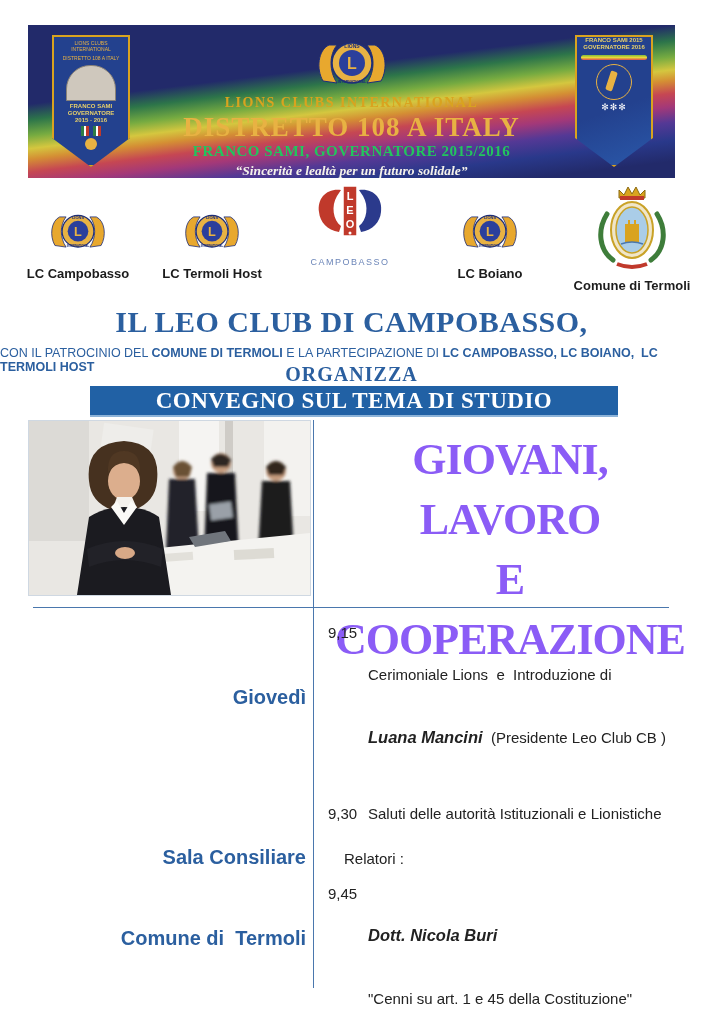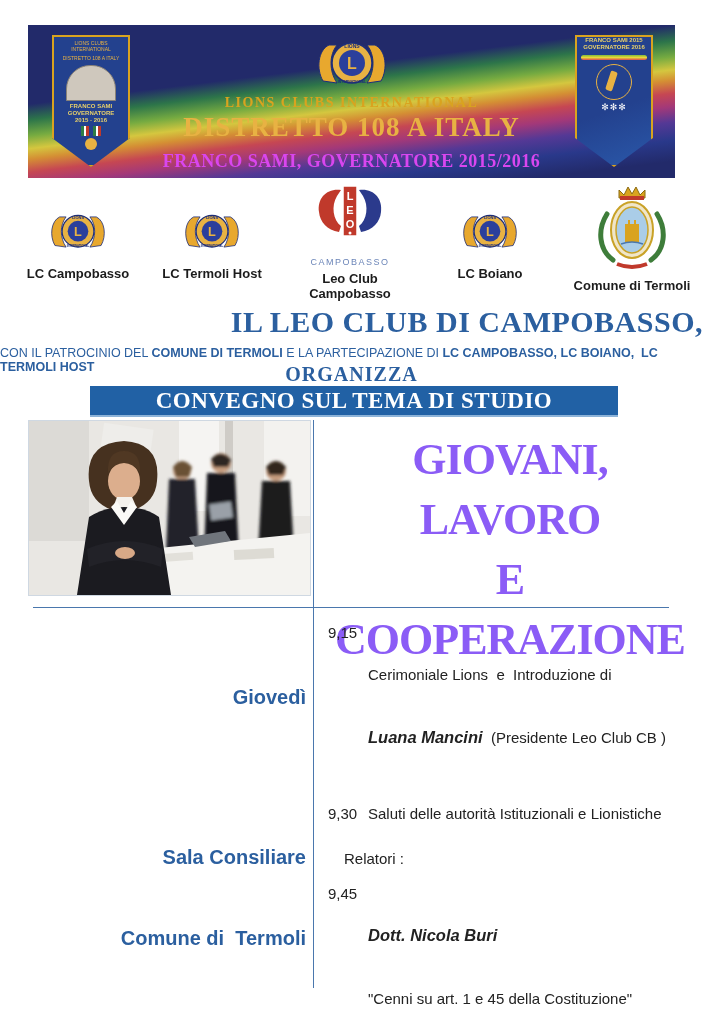--- a/index.html
+++ b/index.html
@@ -15,22 +15,22 @@
             rgba(34,42,106,0) 0 30%,
             #2e7d46 36%, #7fb93c 42%, #e8d83a 47%, #e89a2e 51%,
             #d84a50 56%, #b23a7a 61%, #5a3a9a 67%, #2a3a8e 74%,
             rgba(34,42,106,0) 82%);
           opacity:.9;}
   .banner-center{position:absolute;left:0;right:0;top:6px;text-align:center;z-index:3;}
   .banner-org{font-family:"Liberation Serif",serif;font-weight:700;color:#d9a31f;
               font-size:14px;letter-spacing:1.5px;margin-top:64px;}
   .banner-district{font-family:"Liberation Serif",serif;font-weight:700;color:#e8b243;
               font-size:27px;letter-spacing:1px;margin-top:1px;}
-  .banner-gov{font-family:"Liberation Serif",serif;font-weight:700;color:#d946ef;
-              font-size:18px;letter-spacing:.5px;margin-top:8px;}
+  .banner-gov{font-family:"Liberation Serif",serif;font-weight:700;color:#22c55e;
+              font-size:15px;letter-spacing:.5px;}
   .banner-motto{font-family:"Liberation Serif",serif;font-style:italic;font-weight:700;
               color:#f5f2ea;font-size:13.5px;margin-top:3px;}
   .emblem-center{position:absolute;left:50%;transform:translateX(-50%);top:8px;z-index:3;}
 
   .pennant{position:absolute;top:10px;width:74px;height:128px;z-index:3;
            background:#1d3f8e;border:2px solid #d9a31f;
            clip-path:polygon(0 0,100% 0,100% 78%,50% 100%,0 78%);}
   .pennant.left{left:24px;background:#23418e;}
   .pennant.right{right:22px;background:linear-gradient(160deg,#23418e 55%,#2a57a8 100%);}
   .pennant .tiny{font-size:5px;line-height:6px;color:#e8b243;text-align:center;margin-top:3px;}
@@ -49,21 +49,21 @@
         background:#e8b243;transform:rotate(18deg);border-radius:2px;}
   .penn-fig{color:#fff;font-size:9px;text-align:center;margin-top:2px;letter-spacing:1px;}
 
   
   .logos{position:absolute;left:0;top:186px;width:703px;height:108px;}
   .logo-col{position:absolute;text-align:center;}
   .logo-caption{font-weight:700;font-size:13px;color:#1c1c1c;margin-top:4px;}
   .leo-sub{font-size:9px;letter-spacing:1.5px;color:#6b85b8;margin-top:1px;}
 
   
-  .h1{position:absolute;left:0;top:305px;width:703px;text-align:right;
+  .h1{position:absolute;left:0;top:305px;width:703px;text-align:center;
       font-family:"Liberation Serif",serif;font-weight:600;font-size:30px;
       color:#2b5f9f;letter-spacing:.5px;}
   .patronage{position:absolute;left:0;top:346px;width:703px;text-align:left;
       font-size:12.5px;color:#2b5f9f;white-space:pre-wrap;}
   .patronage .b{font-weight:700;}
   .organizza{position:absolute;left:0;top:363px;width:703px;text-align:center;
       font-family:"Liberation Serif",serif;font-weight:600;font-size:20px;
       color:#2b5f9f;letter-spacing:1px;}
   .convegno{position:absolute;left:90px;top:386px;width:528px;height:29px;
       background:#2161a5;border-bottom:2px solid #8db3d8;color:#fff;text-align:center;
@@ -177,21 +177,20 @@
       <svg width="86" height="66" viewBox="0 0 86 66">
         <path d="M34,4 C20,2 10,12 12,26 C13,36 20,44 32,46 L34,40 C26,34 24,20 30,10 Z" fill="#c0392b"></path>
         <path d="M52,4 C66,2 76,12 74,26 C73,36 66,44 54,46 L52,40 C60,34 62,20 56,10 Z" fill="#2b3a8c"></path>
         <rect x="36" y="0" width="14" height="50" fill="#c0392b" stroke="#fff" stroke-width="1.5"></rect>
         <text x="43" y="14" text-anchor="middle" font-size="11" font-weight="bold" fill="#fff">L</text>
         <text x="43" y="28" text-anchor="middle" font-size="11" font-weight="bold" fill="#fff">E</text>
         <text x="43" y="42" text-anchor="middle" font-size="11" font-weight="bold" fill="#fff">O</text>
         <circle cx="43" cy="47" r="1.5" fill="#fff"></circle>
       </svg>
       <div class="leo-sub">CAMPOBASSO</div>
-      <div class="logo-caption">Leo Club Campobasso</div>
     </div>
 
     <div class="logo-col" style="left:430px;top:20px;width:120px;">
       <svg width="62" height="52" viewBox="0 0 78 62">
         <path d="M16,12 C5,17 3,36 10,48 L24,50 C16,38 16,22 24,12 Z" fill="#e8a82e" stroke="#1d2e7a" stroke-width="1"></path>
         <path d="M62,12 C73,17 75,36 68,48 L54,50 C62,38 62,22 54,12 Z" fill="#e8a82e" stroke="#1d2e7a" stroke-width="1"></path>
         <circle cx="39" cy="30" r="20" fill="#e8b243" stroke="#1d2e7a" stroke-width="1.5"></circle>
         <circle cx="39" cy="30" r="13" fill="#2b3f9c"></circle>
         <text x="39" y="36" text-anchor="middle" font-size="16" font-weight="bold" fill="#e8b243">L</text>
         <text x="39" y="15" text-anchor="middle" font-size="5" font-weight="bold" fill="#1d2e7a">LIONS</text>

